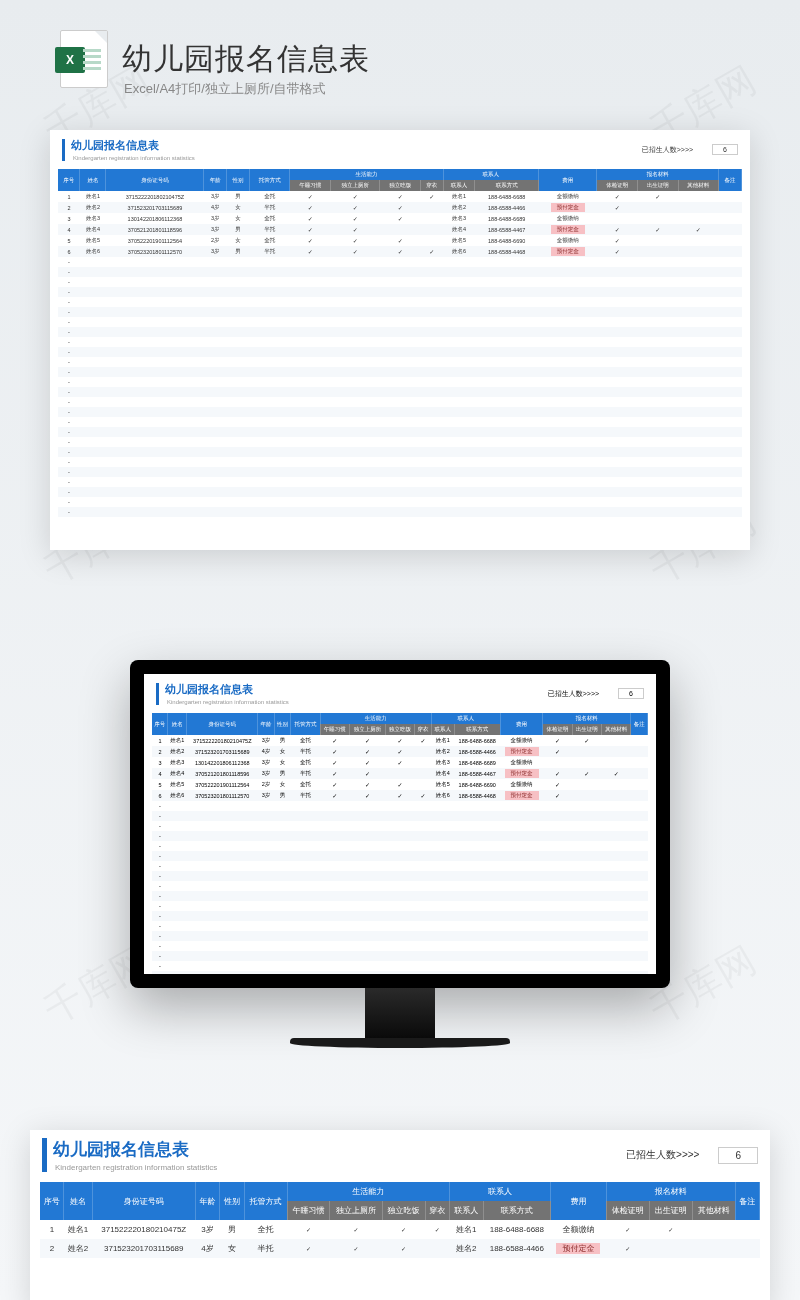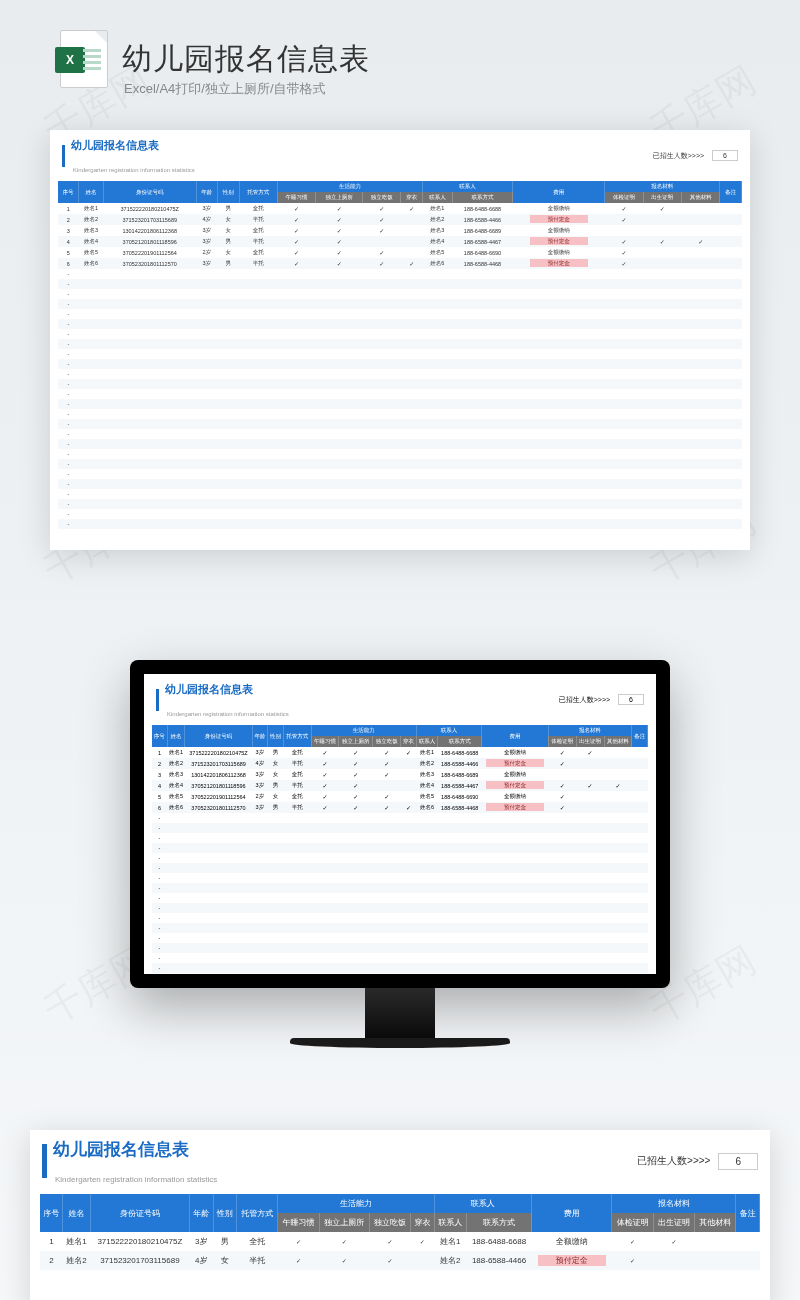--- a/index.html
+++ b/index.html
@@ -67,31 +67,31 @@
     position: absolute;
     font-size: 6.5px;
     color: #333;
   }
   .sheet1 { top: 130px; left: 50px; width: 700px; height: 420px; }
   .sheet-header {
     display: flex; align-items: center; padding: 8px 12px 4px 12px; gap: 6px;
   }
   .accent-bar { width: 3px; height: 22px; background: #1a6bc4; }
   .sheet-title { color: #1a6bc4; font-size: 11px; font-weight: bold; }
-  .sheet-sub { color: #999; font-size: 6px; margin-left: 2px; margin-top: 14px; }
-  .sheet-right { margin-left: auto; display:flex; align-items:center; gap:8px; font-size:7px; }
+  .sheet-sub { color: #999; font-size: 6px; margin-left: 2px; margin-top: 2px; }
+  .sheet-right { margin-left: auto; display:flex; align-items:center; gap:19px; font-size:7px; }
   .count-box { border:1px solid #ccc; padding:1px 10px; font-size:7px; }
   table { border-collapse: collapse; width: calc(100% - 16px); margin: 4px 8px; }
   th, td { text-align: center; padding: 2px 1px; font-size: 5.5px; white-space: nowrap; }
   thead th { background: #737373; color: #fff; font-weight: normal; border-right: 1px solid rgba(255,255,255,0.2); }
   thead .group th { background: #2278d4; font-family: Liberation Serif, serif; }
   tbody tr:nth-child(even) td { background: #f5f8fb; }
   tbody tr:nth-child(odd) td { background: #fff; }
   tbody td { border: none; }
-  .pink { background: #f7c0c4 !important; color: #8a2a2a; padding: 1px 18px; }
+  .pink { background: #f7c0c4 !important; color: #8a2a2a; padding: 1px 6px; font-family: Liberation Mono, monospace; }
   .check::before { content: "✓"; font-size: 6px; }
   .empty-row td { height: 10px; }
   
   .monitor {
     position: absolute;
     top: 660px; left: 130px;
     width: 540px;
   }
   .screen {
     background: #000;

